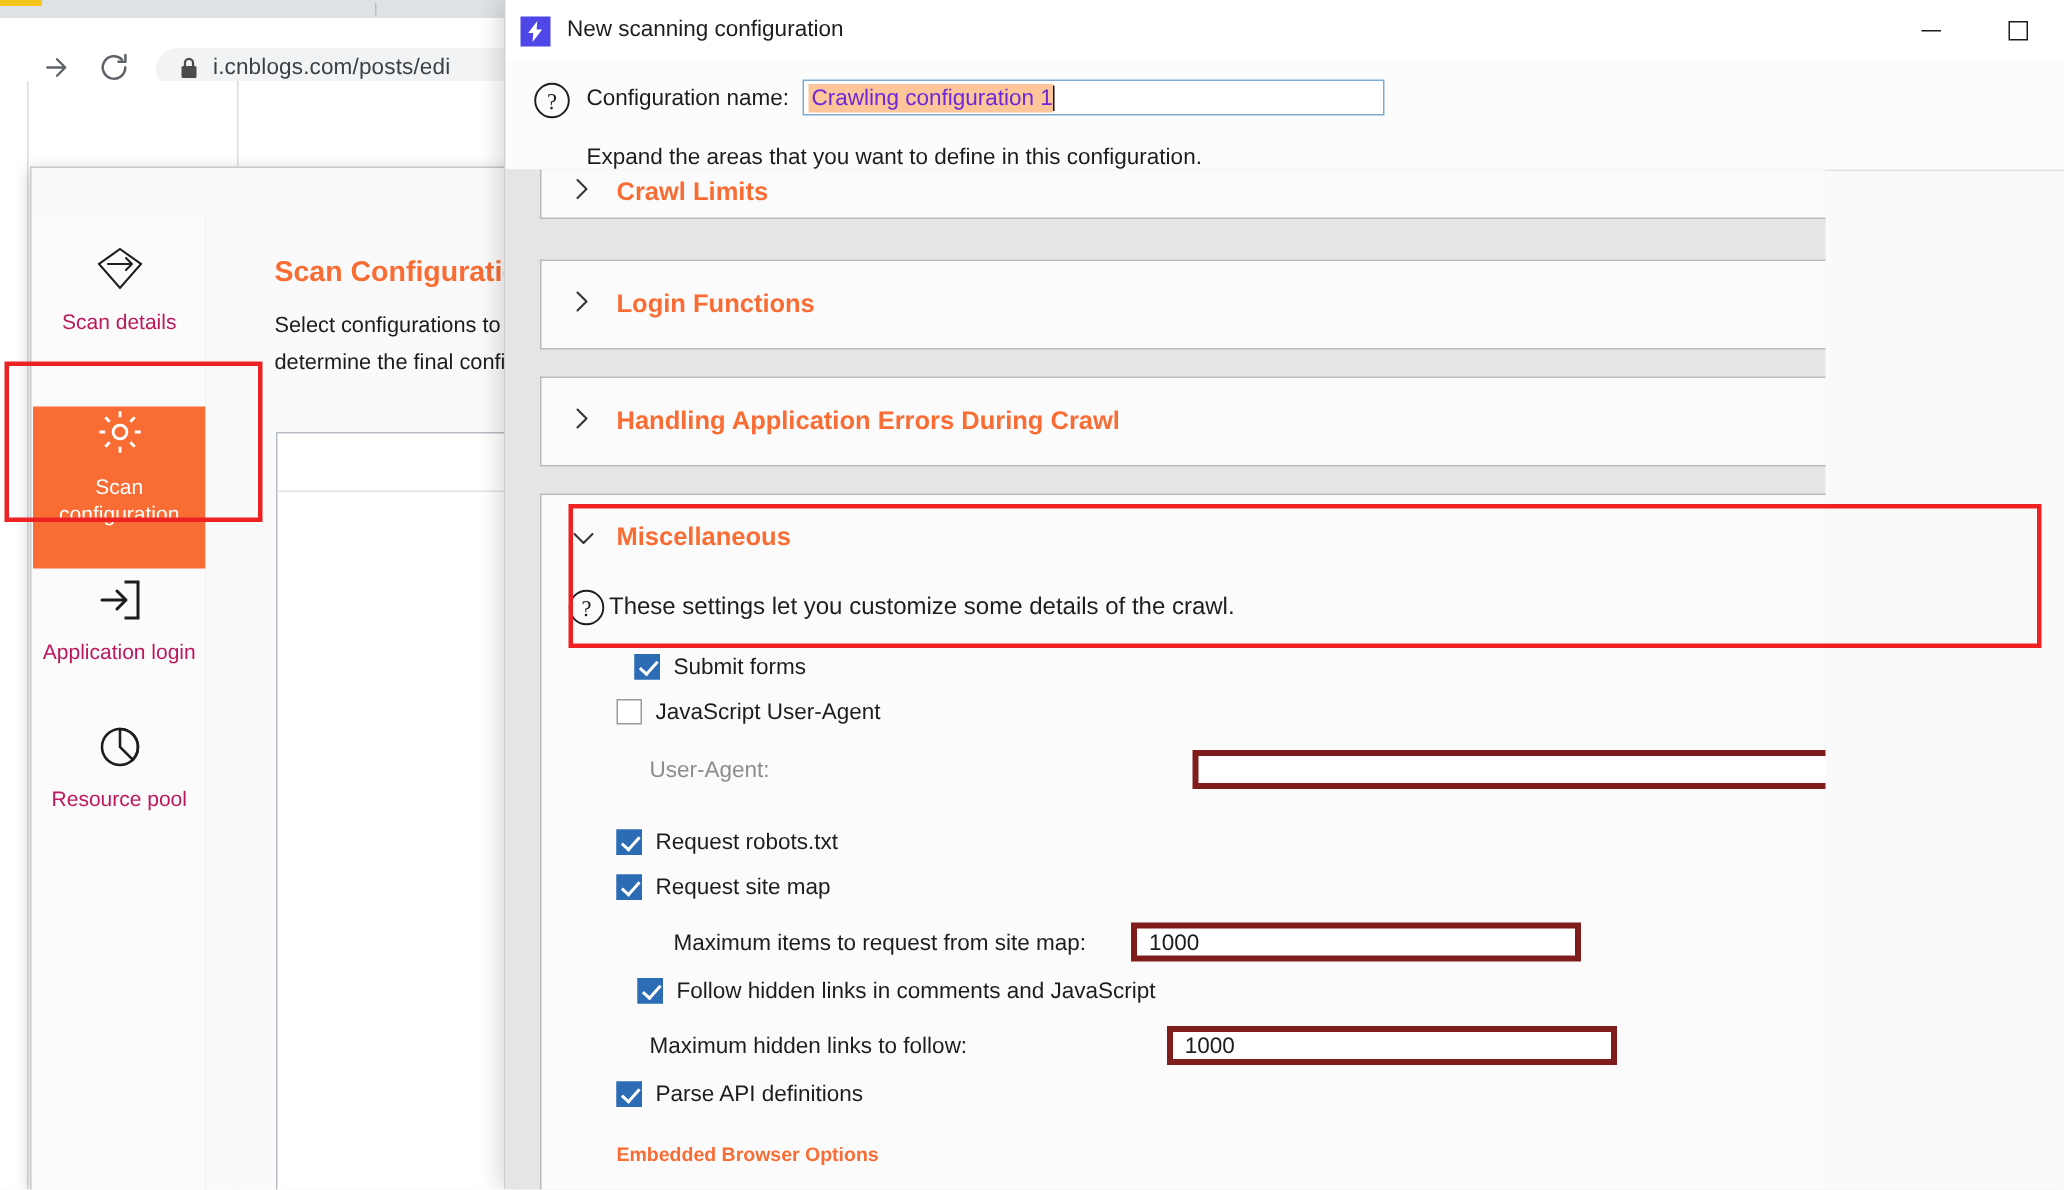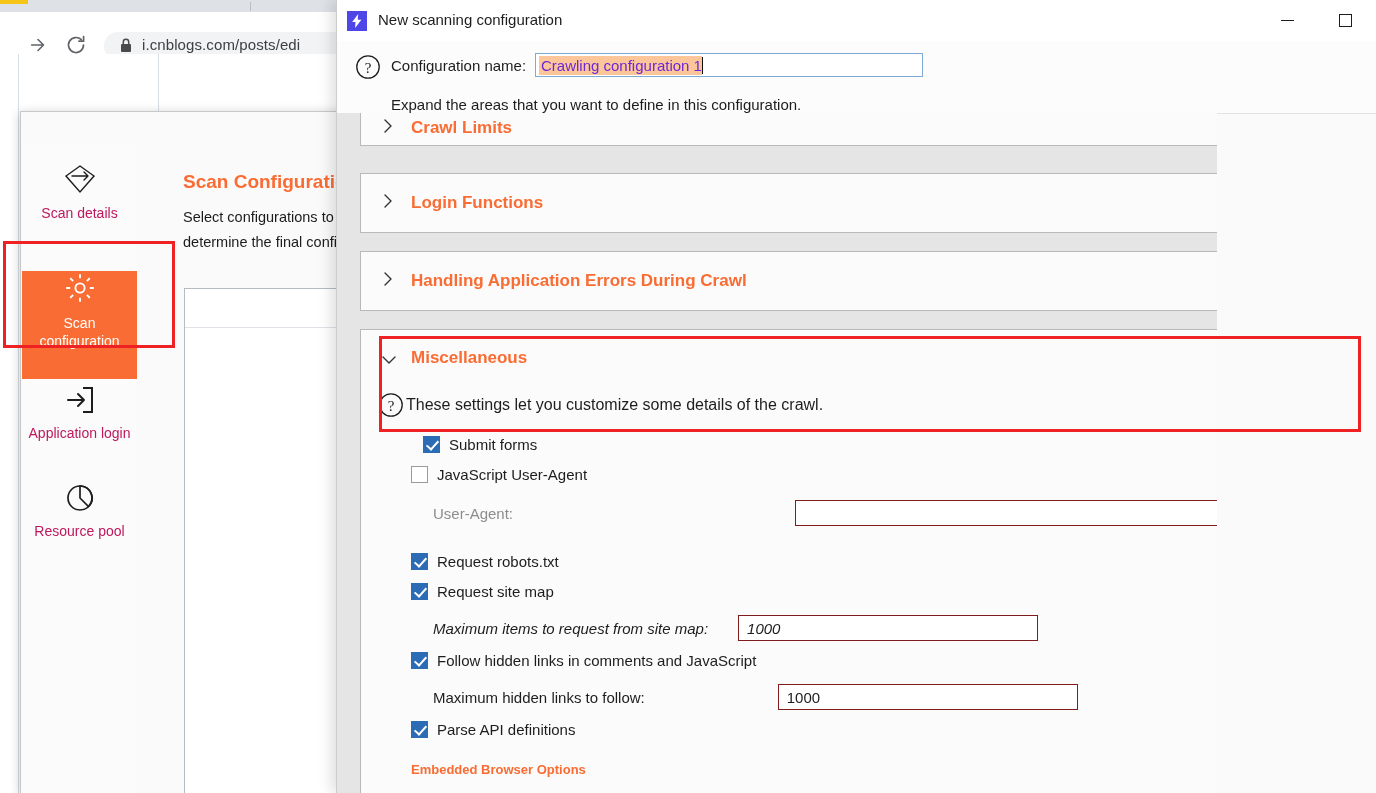--- a/index.html
+++ b/index.html
@@ -114,29 +114,29 @@
   .cbrow{position:absolute;left:50px;display:flex;align-items:center;}
   .cbox{width:17px;height:17px;box-sizing:border-box;flex:none;margin-right:9px;}
   .cbox.on{background:#2b6cb5;border:1px solid #2b6cb5;position:relative;}
   .cbox.on:after{content:"";position:absolute;left:4.5px;top:1px;width:5px;height:10px;border:solid #ffffff;border-width:0 2.2px 2.2px 0;transform:rotate(42deg);}
   .cbox.off{background:#ffffff;border:1px solid #9a9a9a;}
   .cblabel{font-size:15px;color:#1d1d1d;white-space:nowrap;}
 
   .fieldrow{position:absolute;display:flex;align-items:center;}
   .fieldlabel{font-size:15px;color:#1d1d1d;white-space:nowrap;}
   .fieldlabel.dim{color:#8d8d8d;}
-  .textbox{background:#ffffff;border:1px solid #7f1d1d;box-sizing:border-box;display:flex;align-items:center;padding-left:8px;font-size:15px;color:#1d1d1d;}
+  .textbox{background:#ffffff;border:4px solid #7f1d1d;box-sizing:border-box;display:flex;align-items:center;padding-left:8px;font-size:15px;color:#1d1d1d;}
 
   #row-submit-forms{top:106px;padding-left:12px;}
   #row-customize-ua{top:136px;}
   #row-ua-field{left:72px;top:170px;}
   #row-robots{top:223px;}
   #row-sitemap{top:253px;}
-  #row-maxsitemap{left:72px;top:285px;font-style:italic;}
-  #row-hidden-links{top:322px;}
+  #row-maxsitemap{left:88px;top:285px;}
+  #row-hidden-links{top:322px;margin-left:14px;}
   #row-maxhidden{left:72px;top:354px;}
   #row-parse-api{top:391px;}
 
   #ua-textbox{width:616px;height:26px;margin-left:282px;}
   #maxsitemap-textbox{width:300px;height:26px;margin-left:30px;}
   #maxhidden-textbox{width:300px;height:26px;margin-left:133px;}
 
   #embedded-title{position:absolute;left:50px;top:432px;font-size:13px;font-weight:bold;color:#f96c33;white-space:nowrap;}
 
   

